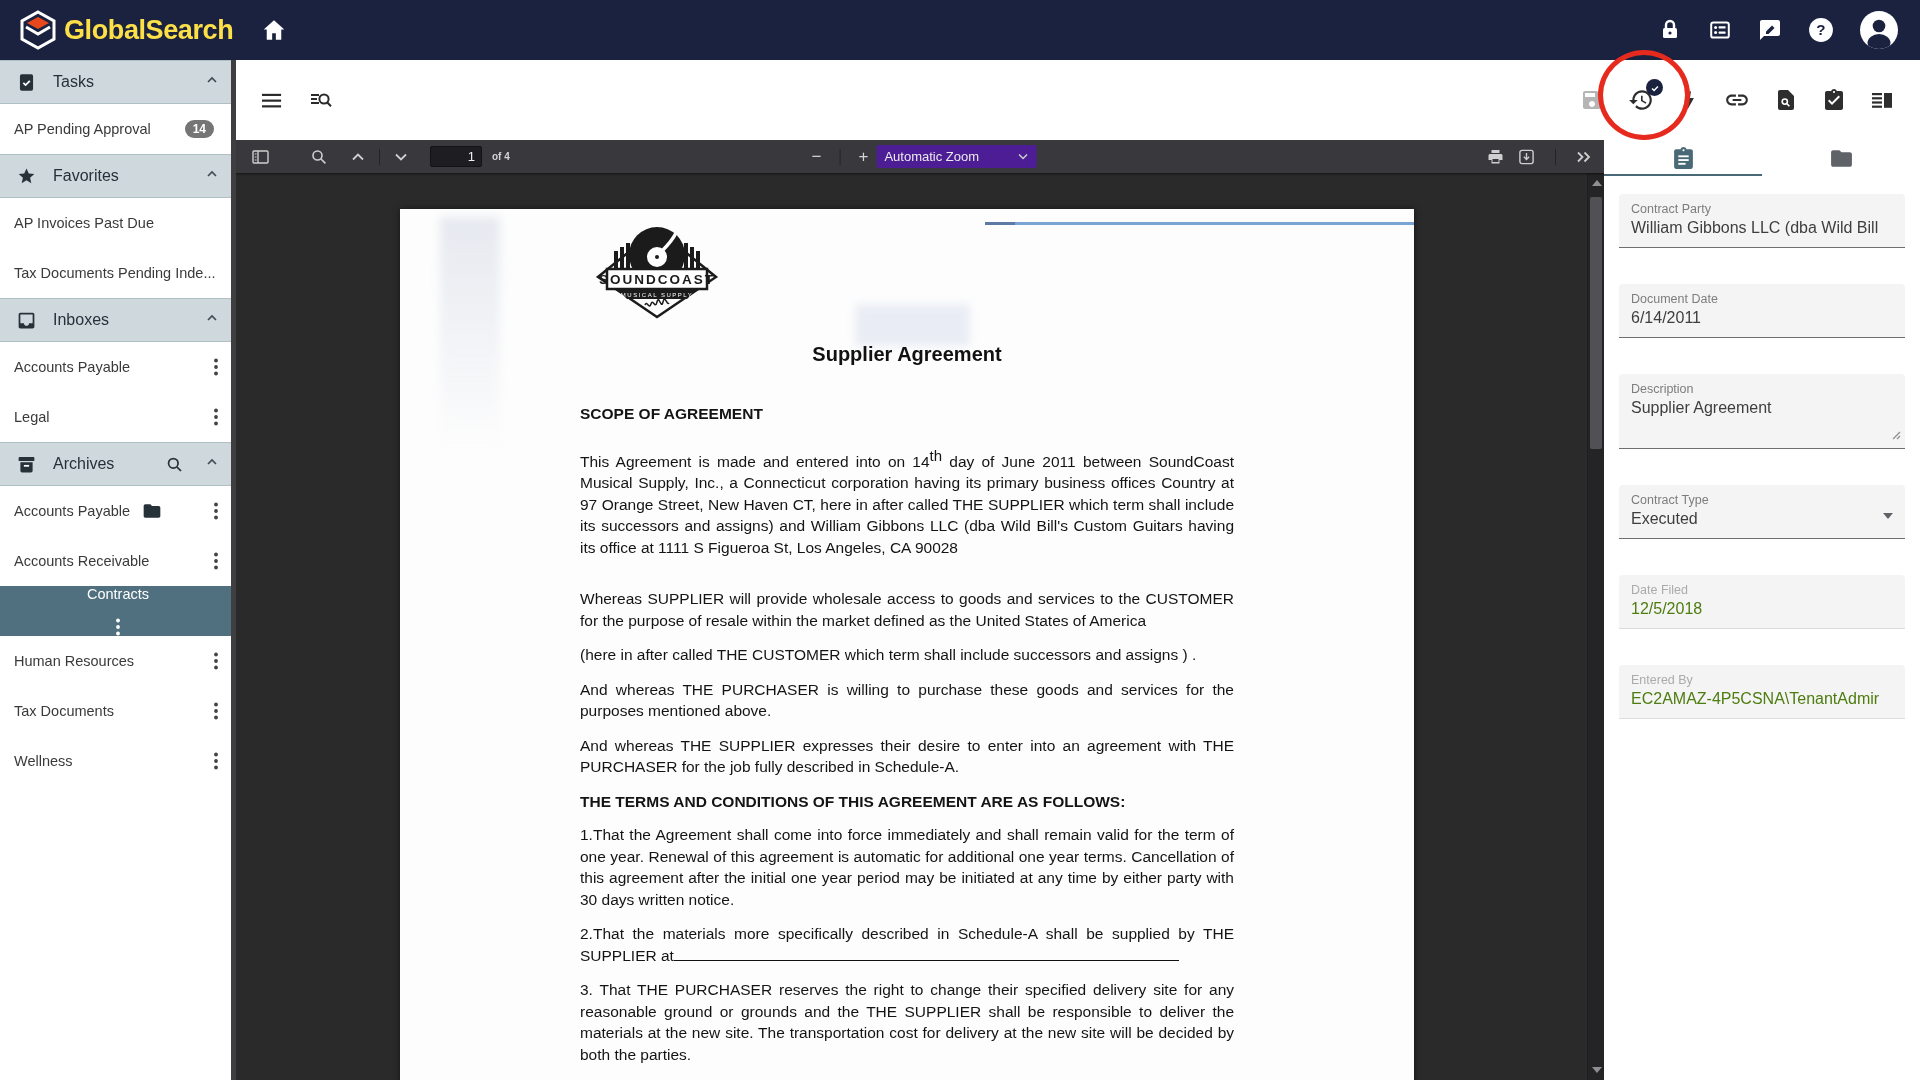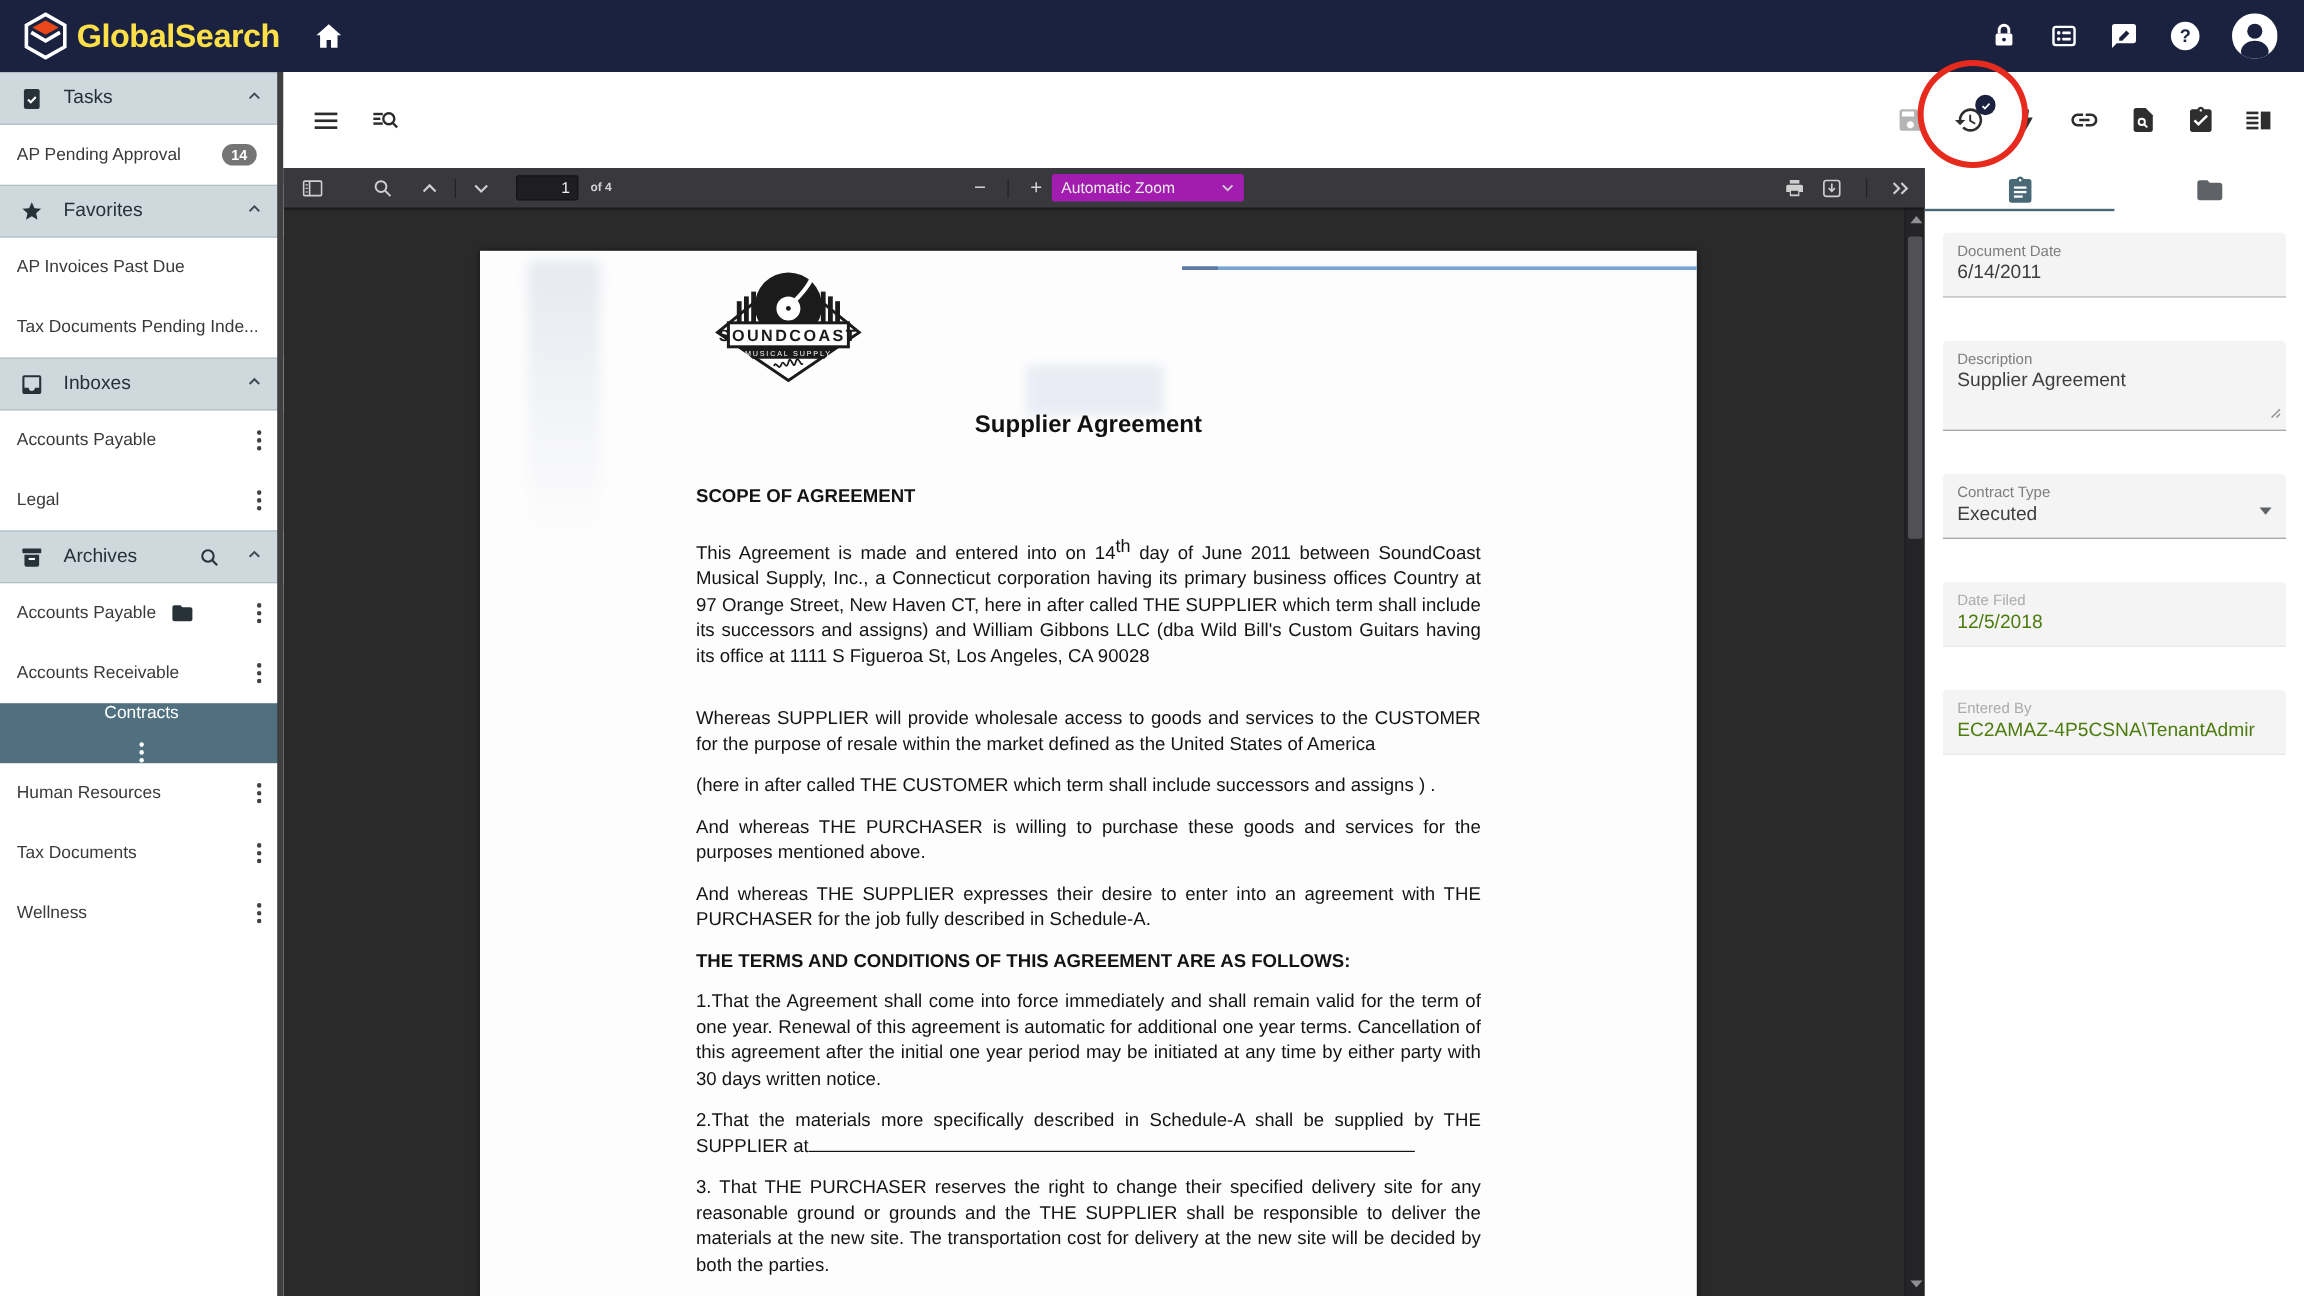--- a/index.html
+++ b/index.html
@@ -55,21 +55,21 @@
     display:flex; align-items:center; color:#d4d4d4; box-shadow:0 1px 2px rgba(0,0,0,.55); z-index:4; }
   .pt-left { display:flex; align-items:center; padding-left:12px; gap:0; }
   .pt-divider { width:1px; height:16px; background:#232327; margin:0 10px; }
   .pt-btn { display:flex; align-items:center; cursor:pointer; padding:0 4px; }
   .page-input { width:52px; height:21px; background:#1d1d22; border:1px solid #131317;
     color:#f0f0f0; font-size:13px; text-align:right; padding:0 6px 0 0; margin-left:18px;
     display:flex; align-items:center; justify-content:flex-end; border-radius:2px; }
   .page-of { font-size:10px; font-weight:bold; margin-left:10px; }
   .pt-center { position:absolute; left:50%; transform:translateX(-50%); display:flex; align-items:center; }
   .zoom-sign { font-size:17px; color:#d4d4d4; padding:0 8px; cursor:pointer; }
-  .zoom-select { width:160px; height:23px; background:#a21caf; border-radius:2px;
+  .zoom-select { width:160px; height:23px; background:#4c1d95; border-radius:2px;
     display:flex; align-items:center; font-size:13px; color:#ececec; padding:0 8px; cursor:pointer; }
   .zoom-select .zs-label { flex:1; }
   .pt-right { position:absolute; right:8px; display:flex; align-items:center; gap:6px; }
 
   .viewer { position:absolute; top:33px; left:0; right:17px; bottom:0; }
   .page { position:absolute; left:164px; top:36px; width:1014px; height:904px;
     background:#fdfdfd; box-shadow:0 0 6px rgba(0,0,0,.5); overflow:hidden; }
 
   .scan-line { position:absolute; top:13px; left:585px; right:0; height:3px; background:#4d86c6; opacity:.75; }
   .scan-line::before { content:''; position:absolute; left:0; top:0; width:30px; height:100%; background:#274f86; }
@@ -578,20 +578,24 @@
     <div class="rp-tab">
       <svg width="25" height="25" viewBox="0 0 24 24">
         <path fill="#5f6368" d="M10 4H4c-1.1 0-2 .9-2 2v12c0 1.1.9 2 2 2h16c1.1 0 2-.9 2-2V8c0-1.1-.9-2-2-2h-8l-2-2z"></path>
       </svg>
     </div>
     <div class="rp-underline"></div>
   </div>
 
   <div class="rp-fields">
     <div class="field">
+      <div class="f-label">Contract Party</div>
+      <div class="f-value">William Gibbons LLC (dba Wild Bill</div>
+    </div>
+    <div class="field">
       <div class="f-label">Document Date</div>
       <div class="f-value">6/14/2011</div>
     </div>
     <div class="field textarea">
       <div class="f-label">Description</div>
       <div class="f-value">Supplier Agreement</div>
       <span class="resize-handle">
         <svg width="10" height="10" viewBox="0 0 10 10">
             <g stroke="#8f8f8f" stroke-width="1.2">
               <line x1="2" y1="9" x2="9" y2="2"></line>

